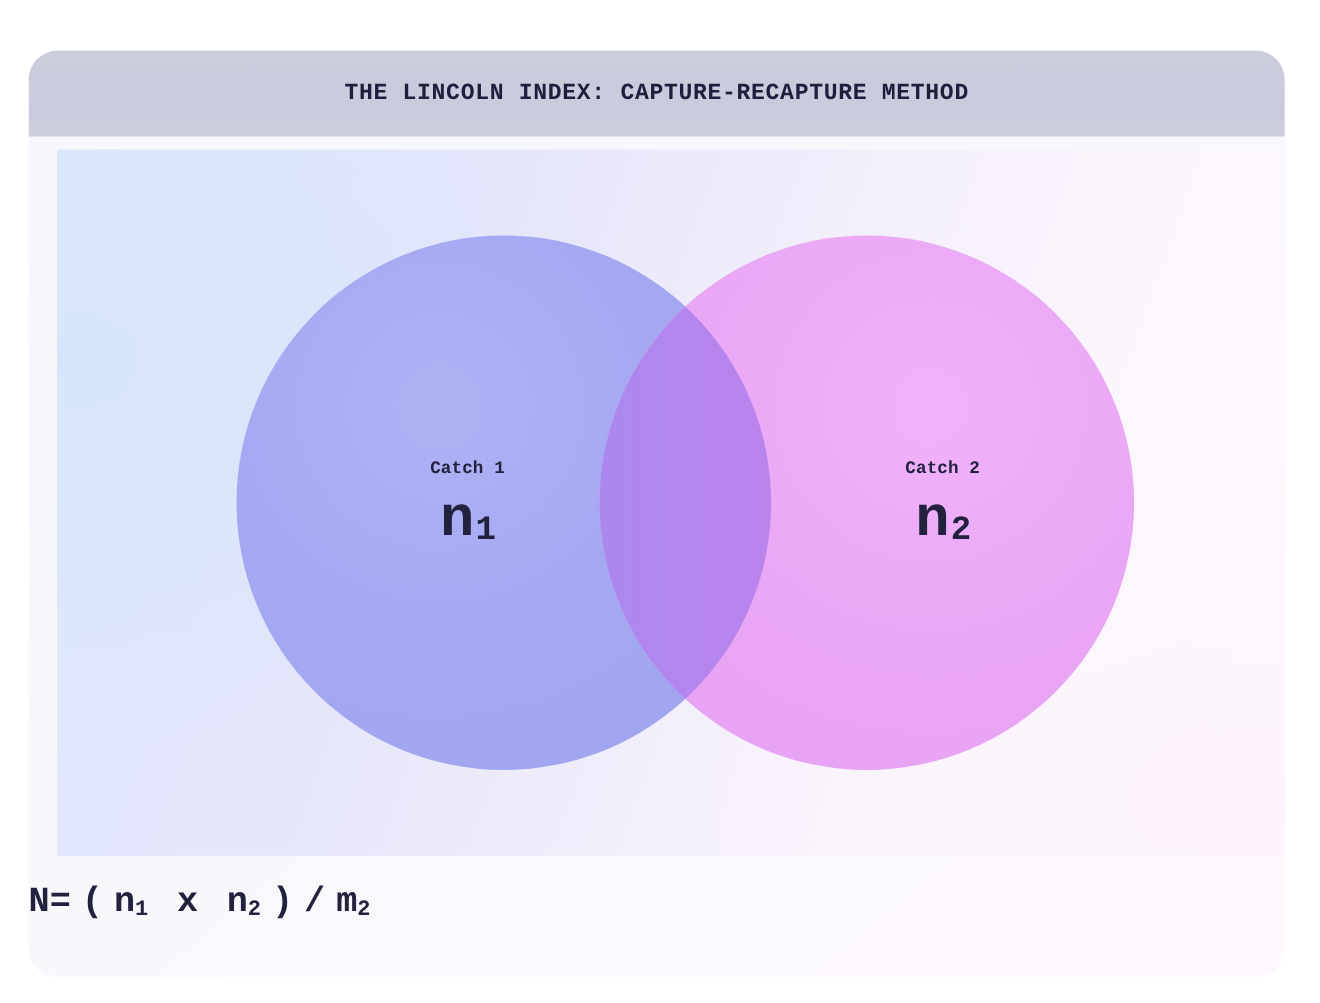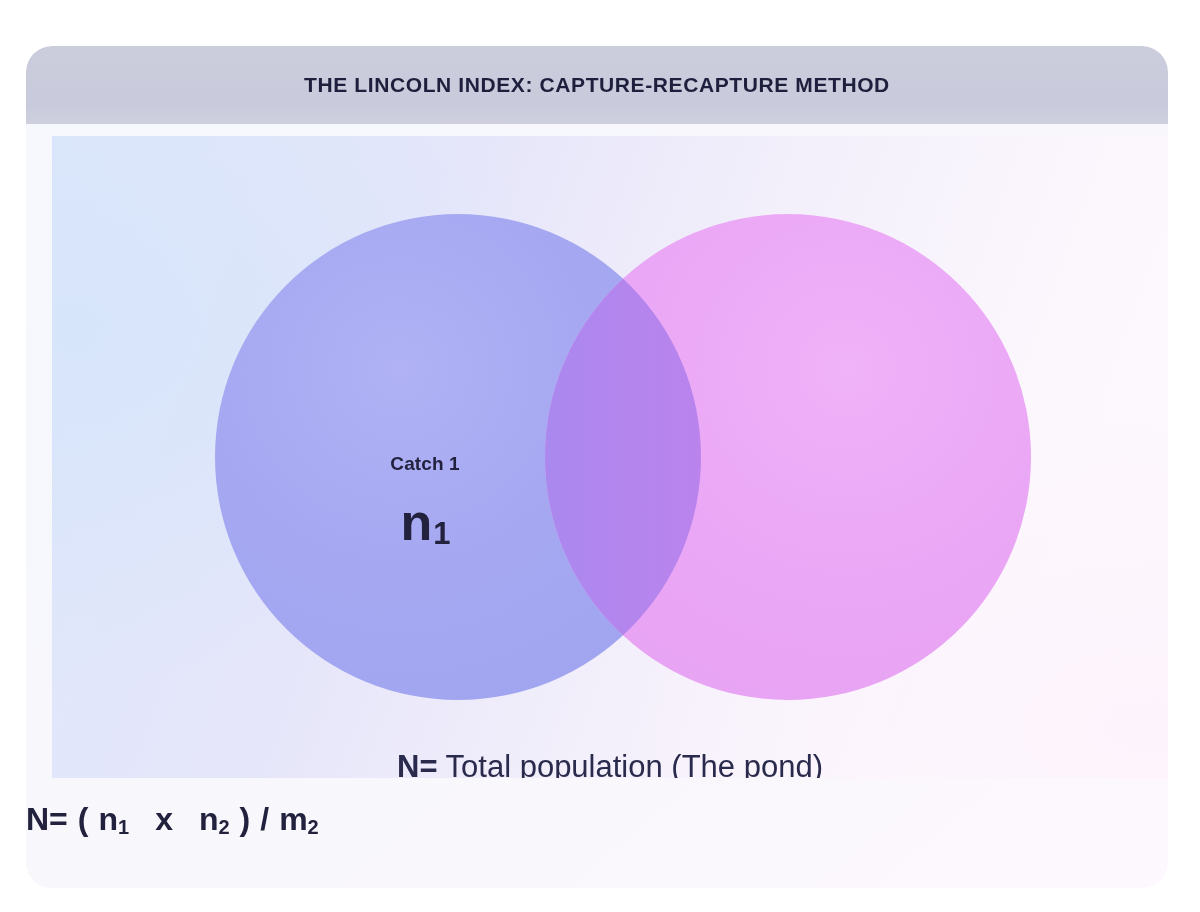--- a/index.html
+++ b/index.html
@@ -11,20 +11,21 @@
     background: #ffffff;
     font-family: "Liberation Sans", sans-serif;
   }
 
   #stage {
     position: relative;
     width: 1200px;
     height: 912px;
     background: #ffffff;
     overflow: hidden;
+    font-family: Liberation Mono, monospace;
   }
 
   
   .card {
     position: absolute;
     left: 26px;
     top: 46px;
     width: 1142px;
     height: 842px;
     border-radius: 26px;
@@ -104,29 +105,28 @@
   }
 
   
   .region-label {
     position: absolute;
     text-align: center;
     color: #22223f;
     user-select: none;
   }
   .region-caption {
-    font-size: 19px;
+    font-size: 16px;
     font-weight: bold;
     letter-spacing: 0.1px;
     line-height: 1;
     white-space: nowrap;
-    margin-top: 36px;
   }
   .region-symbol {
-    margin-top: 23px;
+    margin-top: 13px;
     font-size: 52px;
     font-weight: bold;
     line-height: 1;
     white-space: nowrap;
   }
   .region-symbol .sub {
     font-size: 31px;
     font-weight: bold;
     vertical-align: baseline;
     position: relative;
@@ -214,26 +214,29 @@
         </svg>
 
         <div class="region-label label-left">
           <div class="region-caption">Catch 1</div>
           <div class="region-symbol">
             <span>n</span><span class="sub">1</span>
           </div>
         </div>
 
 
+        <div class="region-label label-right">
+          <div class="region-caption">Catch 2</div>
+          <div class="region-symbol">
+            <span>n</span><span class="sub">2</span>
+          </div>
+        </div>
 
       </div>
 
-      <div class="panel-caption">
-        <span class="lead">N=</span><span> Total population (The pond)</span>
-      </div>
 
     </div>
 
     <div class="formula">
       <span>N=</span><span class="gap-sm"></span><span>(</span><span class="gap-sm"></span><span>n</span><span class="sub">1</span><span class="gap"></span><span>x</span><span class="gap"></span><span>n</span><span class="sub">2</span><span class="gap-sm"></span><span>)</span><span class="gap-sm"></span><span>/</span><span class="gap-sm"></span><span>m</span><span class="sub">2</span>
     </div>
 
   </div>
 </div>
 

